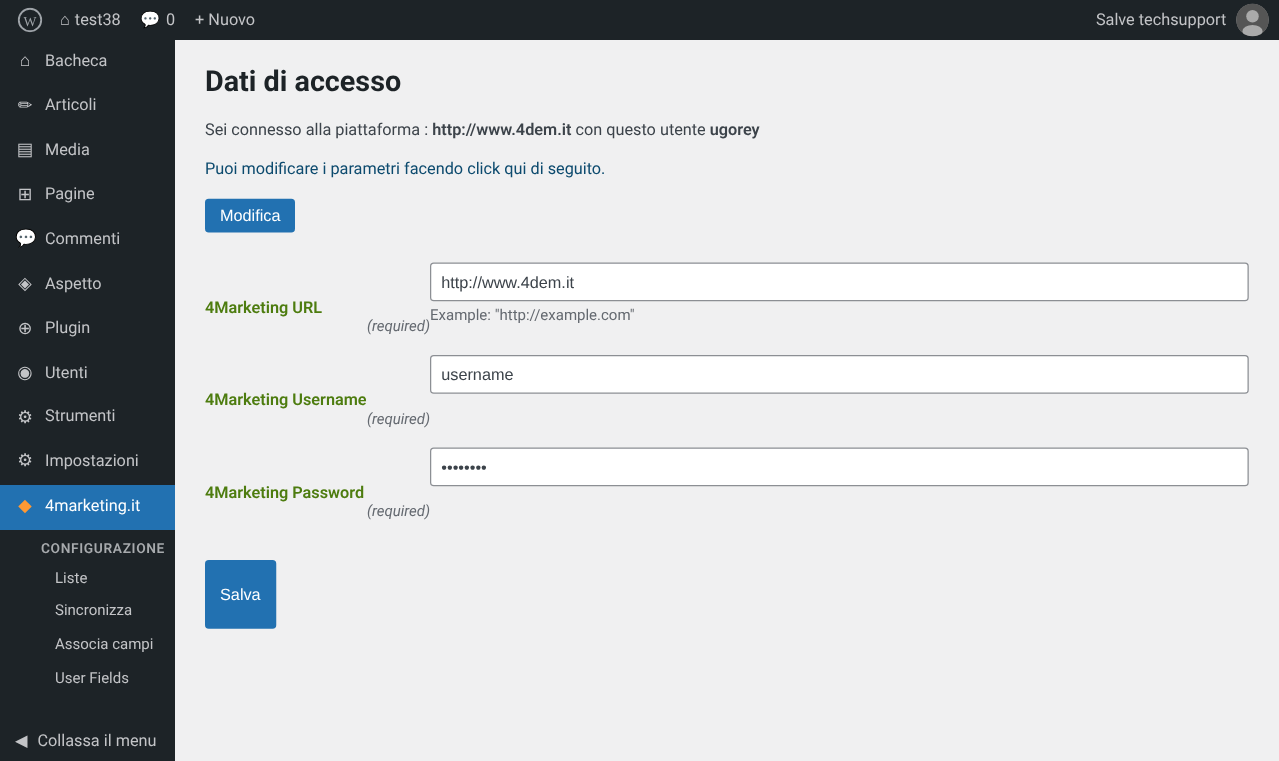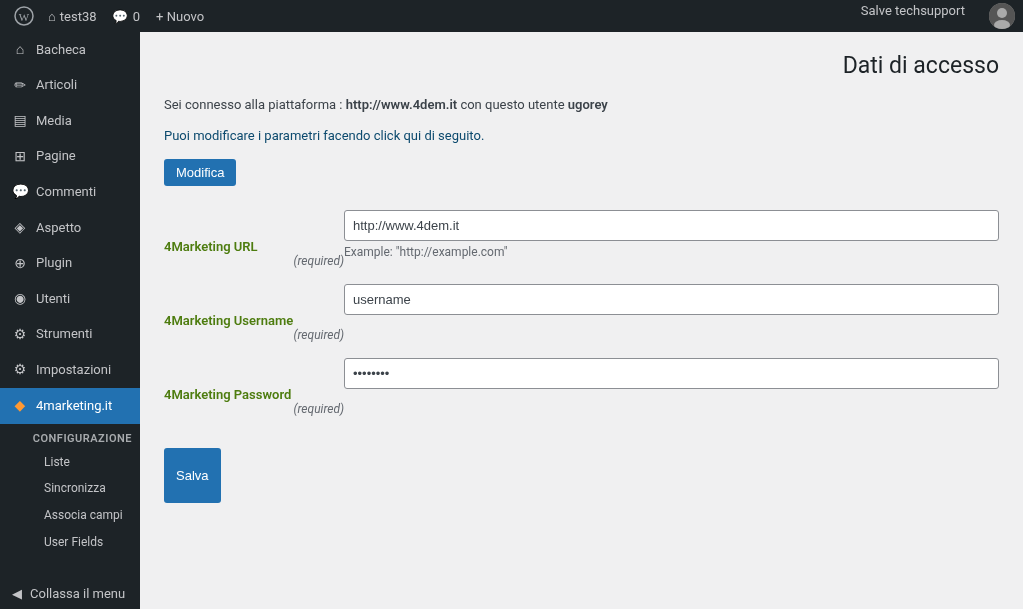--- a/index.html
+++ b/index.html
@@ -21,21 +21,21 @@
     }
     .topbar-comments {
       display: flex; align-items: center; height: 32px; padding: 0 8px;
       color: #c3c4c7; font-size: 13px; gap: 4px; cursor: pointer;
     }
     .topbar-new {
       display: flex; align-items: center; height: 16px; padding: 0 8px;
       color: #c3c4c7; font-size: 13px; gap: 4px; cursor: pointer;
     }
     .topbar-right {
-      margin-left: auto; display: flex; gap: 24px;
+      margin-left: auto; display: flex; align-items: center; gap: 8px;
     }
     .topbar-salve {
       color: #c3c4c7; font-size: 13px; cursor: pointer;
     }
     .topbar-avatar {
       width: 26px; height: 26px; border-radius: 50%;
       background: #888; display: flex; align-items: center; justify-content: center;
       font-size: 10px; color: #fff; overflow: hidden;
     }
 
@@ -67,21 +67,21 @@
       margin-top: auto; display: flex; align-items: center;
       padding: 8px 8px 8px 12px; color: #c3c4c7; cursor: pointer;
       gap: 8px; font-size: 13px;
     }
 
     
     .main-content {
       flex: 1; padding: 20px 24px; background: #f0f0f1; min-height: calc(100vh - 32px);
     }
     .page-title {
-      font-size: 23px; font-weight: 400; color: #1d2327; margin-bottom: 16px; text-align: right;
+      font-size: 23px; font-weight: 700; color: #1d2327; margin-bottom: 16px;
     }
     .connection-info { margin-bottom: 12px; font-size: 13px; line-height: 1.6; }
     .connection-info strong { font-weight: 600; }
     .modify-note { margin-bottom: 16px; font-size: 13px; color: #0c4a6e; }
     .btn-modifica {
       background: #2271b1; border: none; color: #fff; padding: 6px 12px;
       font-size: 13px; cursor: pointer; border-radius: 3px; margin-bottom: 24px;
       display: inline-block;
     }
     .btn-salva {

